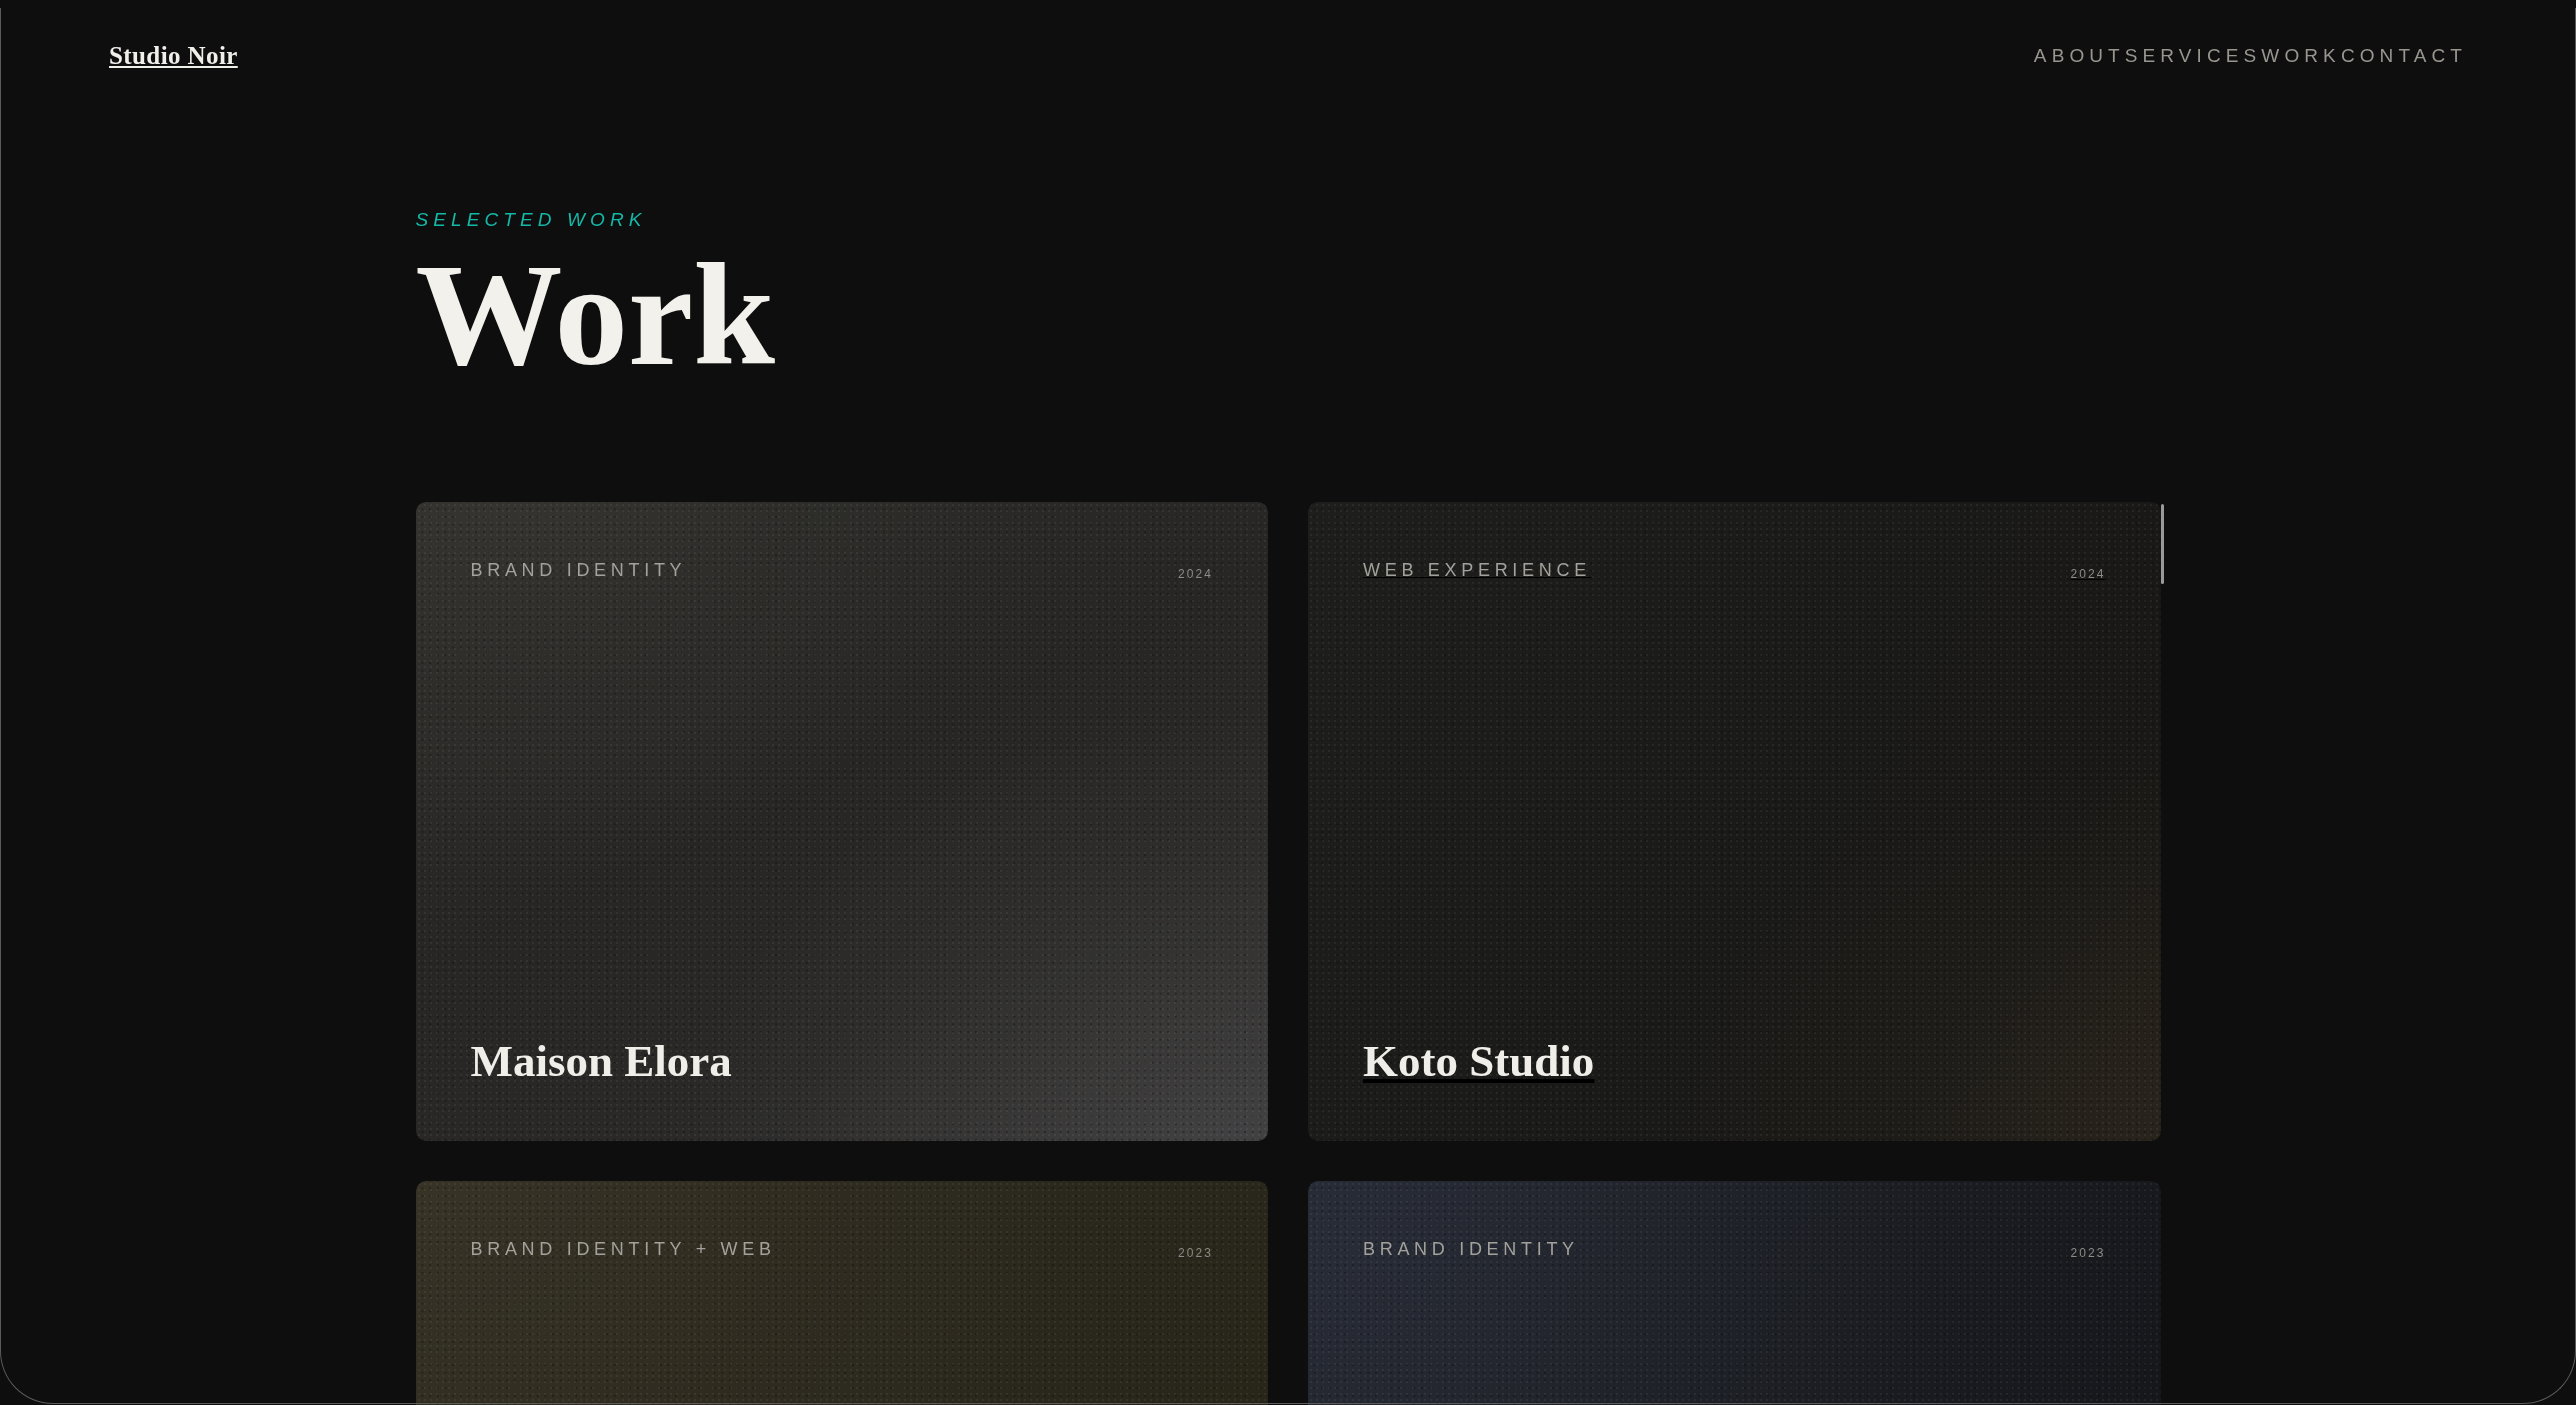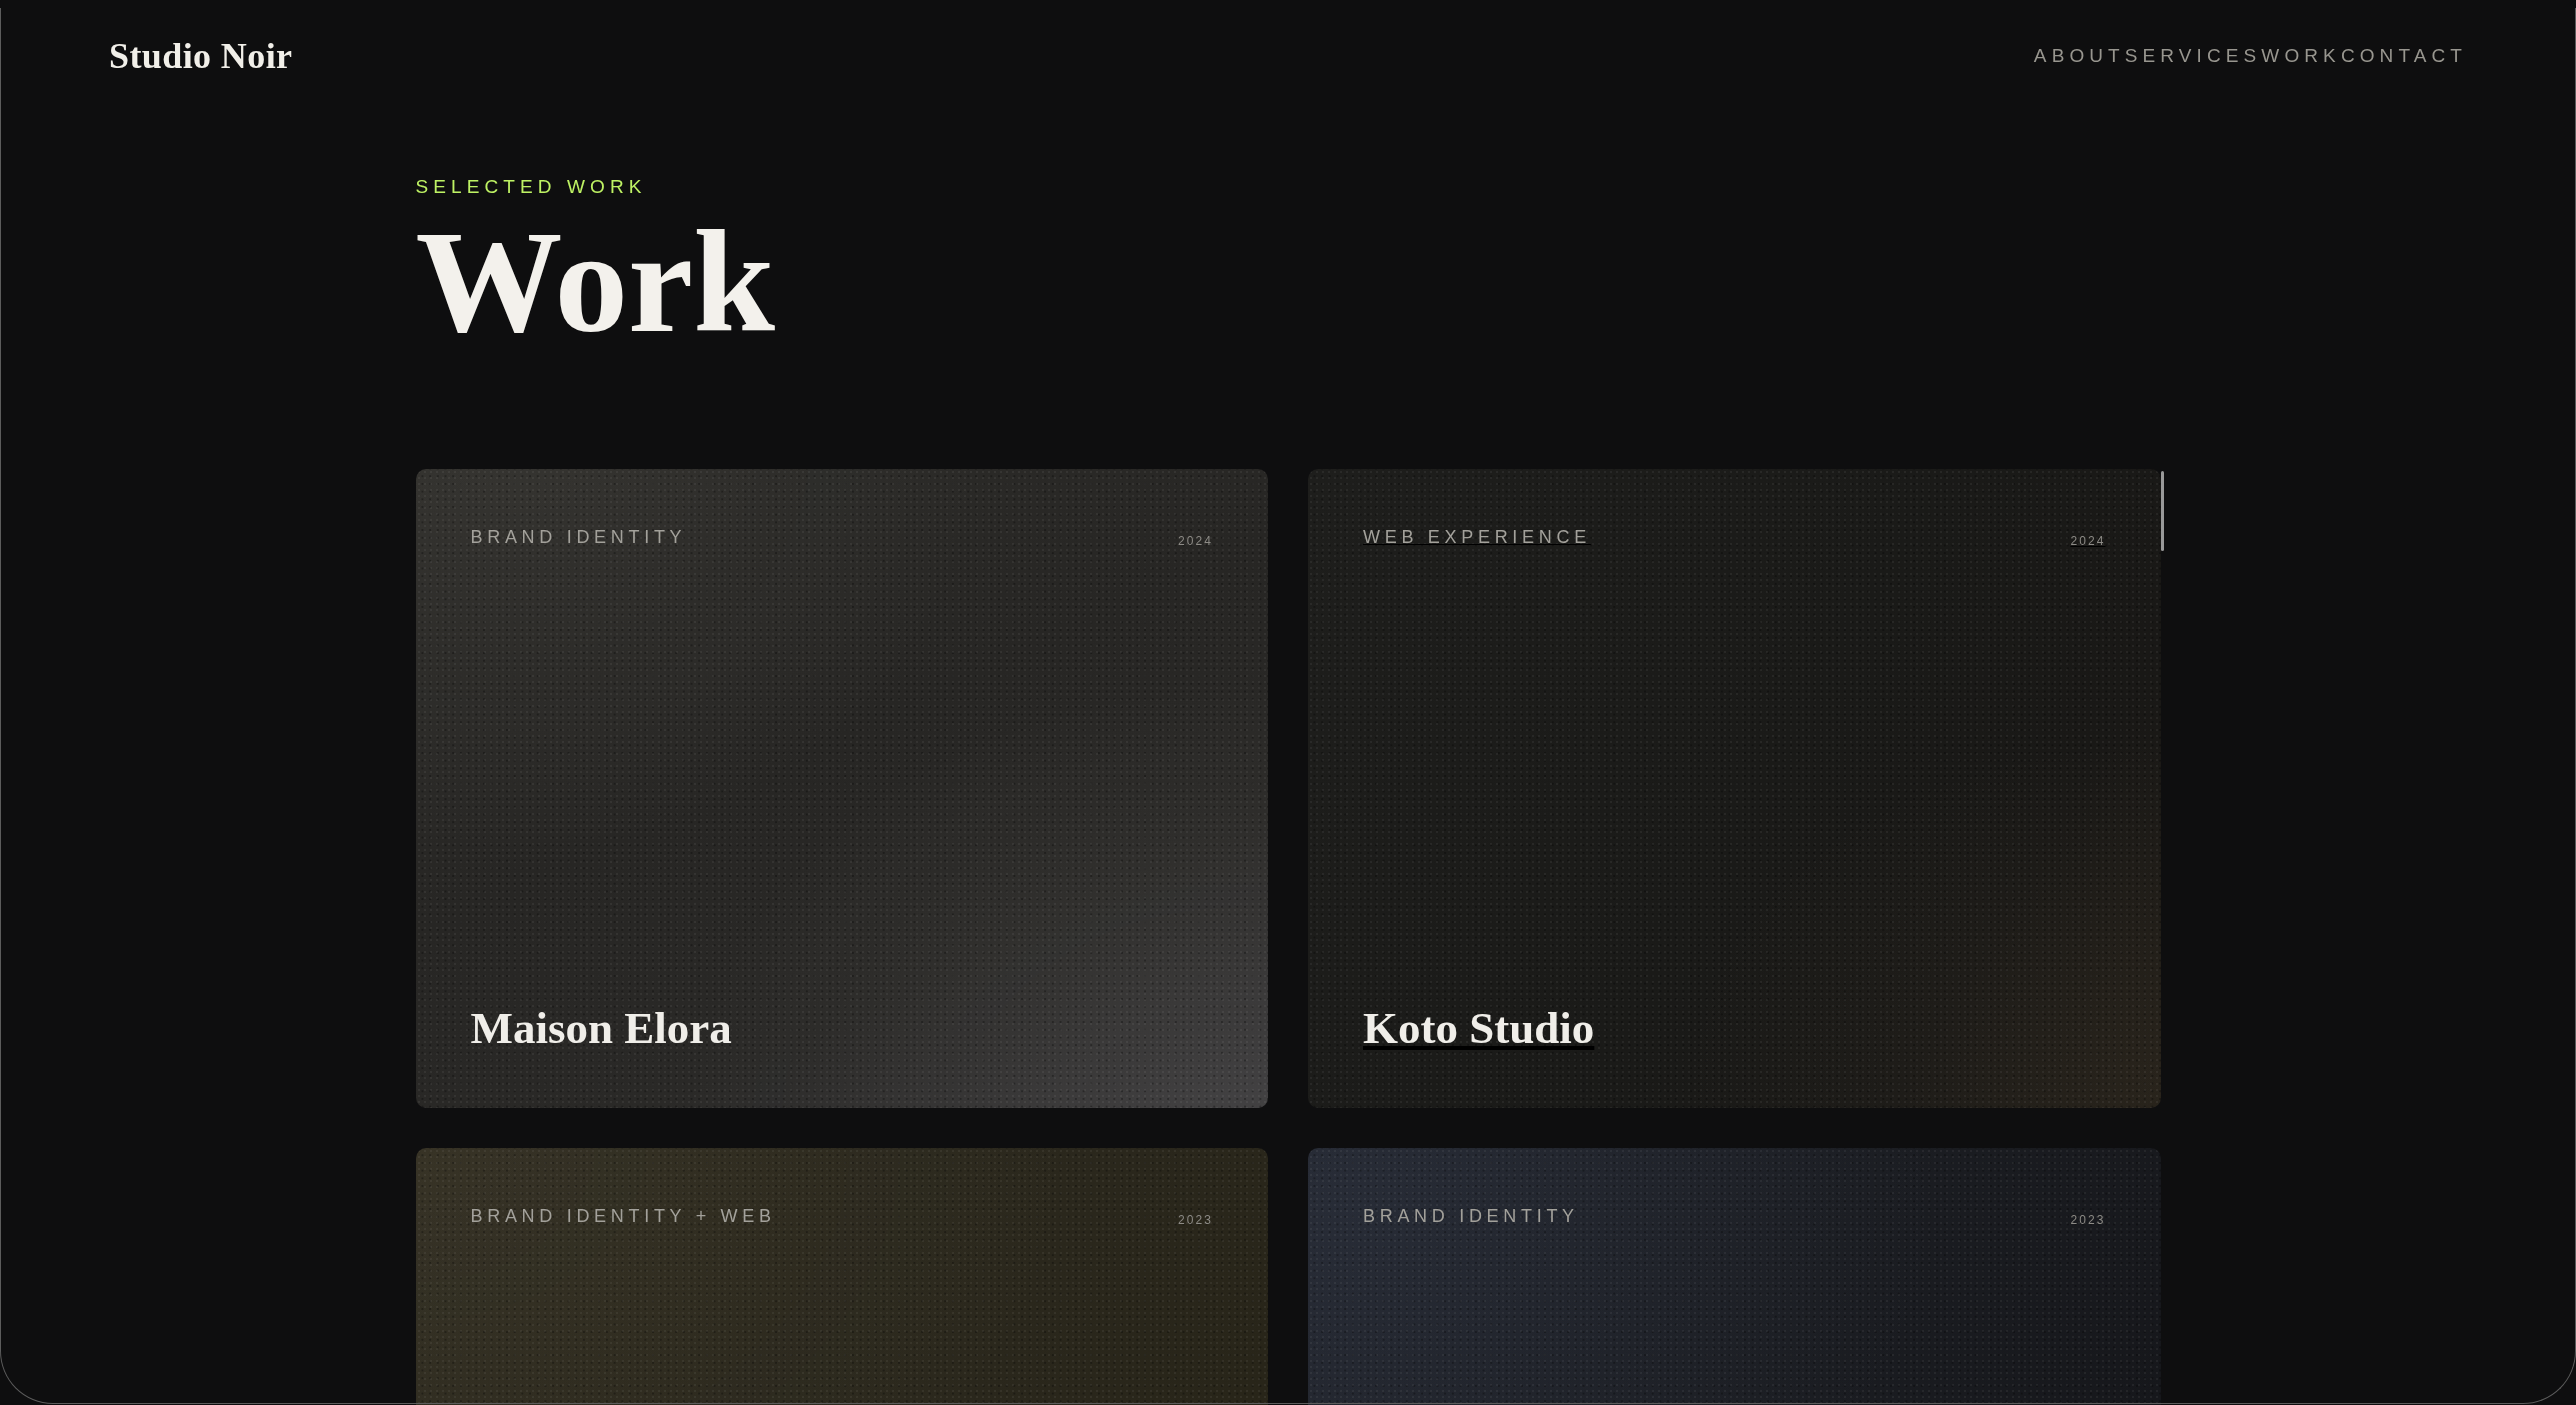--- a/index.html
+++ b/index.html
@@ -20,34 +20,35 @@
     pointer-events:none;z-index:50;
   }
 
   
   .header{
     display:flex;align-items:center;justify-content:space-between;
     height:111px;padding:0 109px;
   }
   .brand{
     font-family:"Liberation Serif", serif;
-    font-weight:600;font-size:36px;color:#f1efe9;letter-spacing:0.4px;
+    font-weight:600;font-size:25px;color:#f1efe9;letter-spacing:0.4px;
     cursor:pointer;
+    text-decoration:underline;
   }
   .nav{display:flex;}
   .nav-link{
     font-size:19px;letter-spacing:5.1px;color:#98968f;
     text-transform:uppercase;cursor:pointer;white-space:nowrap;
   }
 
   
   .container{width:1745px;margin:0 auto;}
   .eyebrow{
-    margin-top:65px;
-    font-size:19px;letter-spacing:5.1px;color:#bef264;text-transform:uppercase;
+    margin-top:98px;
+    font-size:19px;letter-spacing:5.1px;color:#14b8a6;text-transform:uppercase;font-style:italic;
   }
   .page-title{
     margin:10.2px 0 0 0;
     font-family:"Liberation Serif", serif;
     font-weight:600;font-size:147px;line-height:1;color:#f3f1ec;
   }
 
   
   .grid{
     margin-top:114px;

